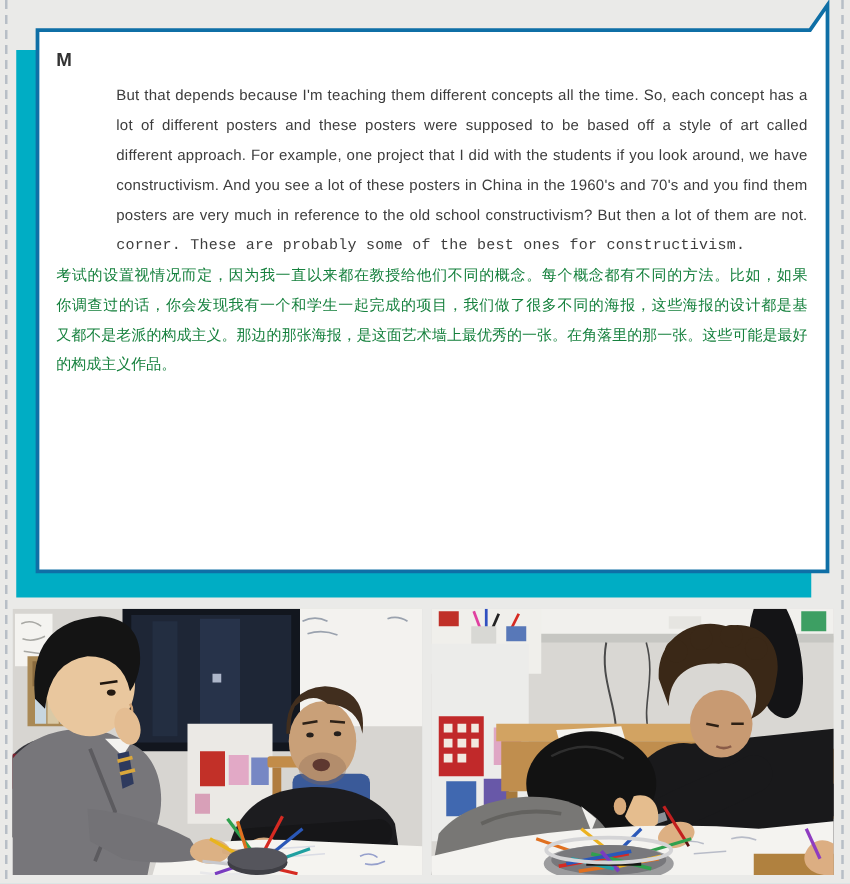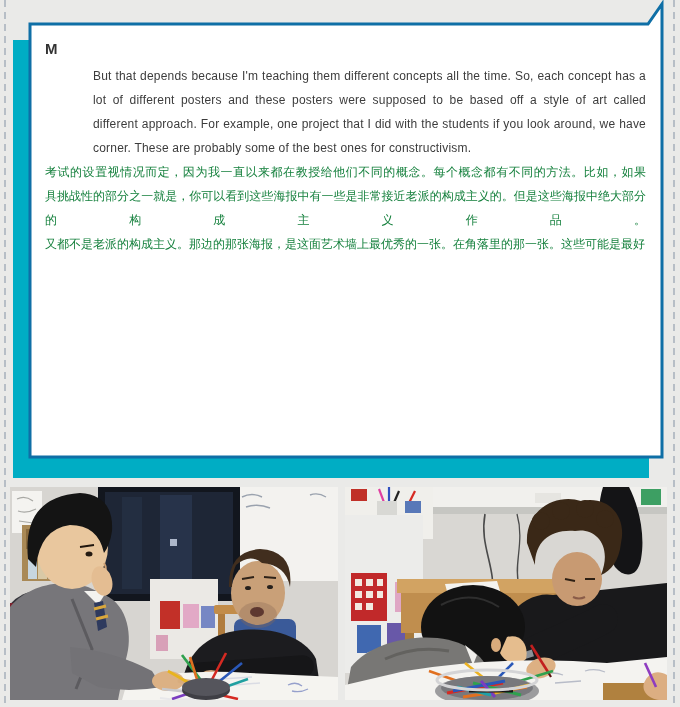--- a/index.html
+++ b/index.html
@@ -63,21 +63,21 @@
     color: #333333;
   }
   .tline {
     height: 24px;
     line-height: 24px;
     overflow: hidden;
     text-align: justify;
     text-align-last: justify;
     color: var(--text-color, #3c3c3c);
   }
-  .lines > .tline:last-child { text-align-last: left; }
+  .lines > .tline:last-child { text-align-last: left; font-family: Liberation Mono, monospace; }
   .lines.en .tline { font-size: 12px; letter-spacing: 0.2px; margin-left: 48px; }
   .lines.zh .tline { font-size: 12px; color: #15803d; }
 
   .photo {
     position: absolute;
     top: 487px;
     height: 213px;
   }
   .photo-left  { left: 10px;  width: 328px; }
   .photo-right { left: 345px; width: 322px; }
@@ -95,27 +95,29 @@
   <svg class="frame" width="680" height="480" viewBox="0 0 680 480">
     <path d="M30 24 L648 24 L662 4 L662 457 L30 457 Z"></path>
   </svg>
 
   <div class="textbox">
     <div class="speaker">M</div>
     <div class="lines en">
         <div class="tline">But that depends because I'm teaching them different concepts all the time.  So, each concept has a</div>
         <div class="tline">lot of different posters and these posters were supposed to be based off a style of art called</div>
         <div class="tline">different approach.  For example, one project that I did with the students if you look around, we have a</div>
+        <div class="tline">constructivism.  And you see a lot of these posters in China in the 1960's and 70's and you find them</div>
+        <div class="tline">posters are very much in reference to the old school constructivism?  But then a lot of them are not.</div>
         <div class="tline">corner.  These are probably some of the best ones for constructivism.</div>
       </div>
     <div class="lines zh">
         <div class="tline">考试的设置视情况而定，因为我一直以来都在教授给他们不同的概念。每个概念都有不同的方法。比如，如果</div>
-        <div class="tline">具挑战性的部分之一就是，你可以看到这些海报中有一些是非常接近老派的构成主义的。但是这些海报中绝大部分</div>
+        <div class="tline">你调查过的话，你会发现我有一个和学生一起完成的项目，我们做了很多不同的海报，这些海报的设计都是基</div>
+        <div class="tline">又都不是老派的构成主义。那边的那张海报，是这面艺术墙上最优秀的一张。在角落里的那一张。这些可能是最好</div>
         <div class="tline">的构成主义作品。</div>
-        <div class="tline">又都不是老派的构成主义。那边的那张海报，是这面艺术墙上最优秀的一张。在角落里的那一张。这些可能是最好</div>
       </div>
   </div>
 
   <svg class="photo photo-left" viewBox="0 0 328 213" preserveAspectRatio="none">
     <rect x="0" y="0" width="328" height="213" fill="#d7d5d1"></rect>
 
     <rect x="208" y="0" width="120" height="94" fill="#f3f2ef"></rect>
     <path d="M232 10 q10 -5 20 0 M236 20 q12 -4 24 1 M300 8 q8 -3 16 2" stroke="#9aa2ae" stroke-width="1.4" fill="none"></path>
 
     <rect x="88" y="0" width="142" height="114" fill="#12161e"></rect>

